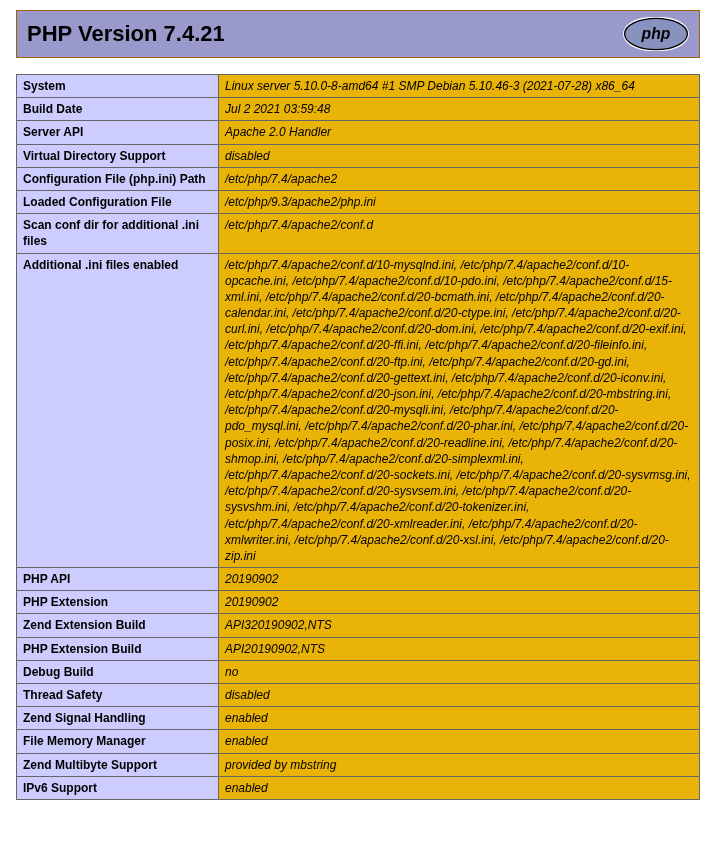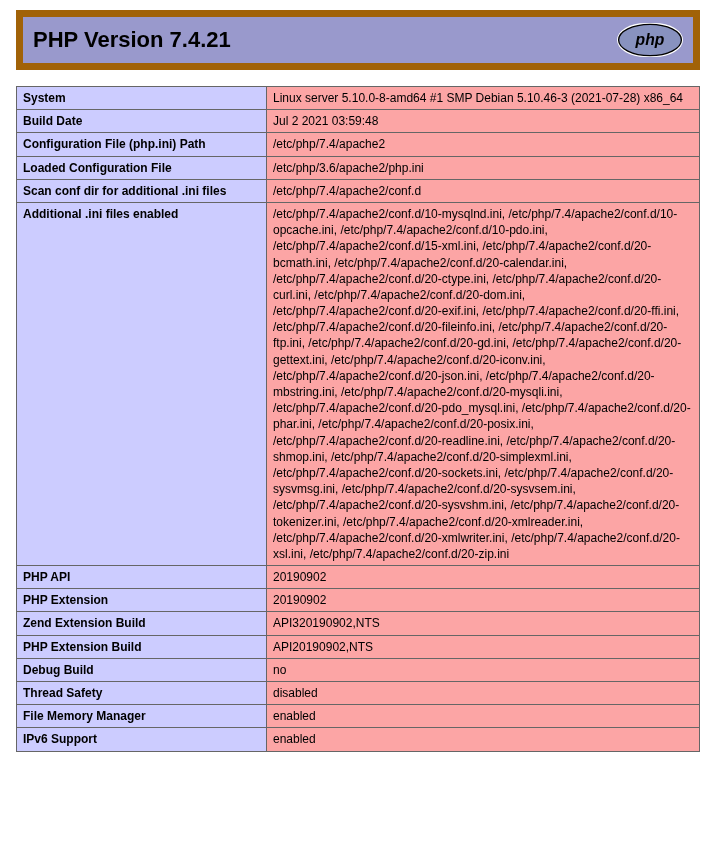--- a/index.html
+++ b/index.html
@@ -7,21 +7,21 @@
     background: #ffffff;
     font-family: Verdana, Geneva, sans-serif;
     font-size: 12px;
     padding: 10px 16px;
     width: 716px;
   }
   .header {
     display: flex;
     align-items: center;
     justify-content: space-between;
-    border: 7px solid #a16207;
+    border: 1px solid #a16207;
     background: #9999cc;
     padding: 6px 10px;
     margin-bottom: 16px;
   }
   .header h1 {
     font-size: 22px;
     font-weight: bold;
     color: #000;
   }
   .logo-wrap {
@@ -40,24 +40,25 @@
     border: 1px solid #666;
     padding: 3px 6px;
     vertical-align: top;
     font-size: 12px;
     line-height: 1.35;
     word-break: break-word;
   }
   table.info td.e {
     background: #ccccff;
     font-weight: bold;
-    width: 250px;
+    width: 202px;
   }
   table.info td.v {
-    background: #fca5a5;
+    background: #eab308;
+    font-style: italic;
   }
 </style>
 </head>
 <body>
 
 <div class="header">
   <h1>PHP Version 7.4.21</h1>
   <span class="logo-wrap">
     <svg class="logo-svg" width="66" height="34" viewBox="0 0 100 52">
       <ellipse cx="50" cy="26" rx="48" ry="24" fill="#8892BF" stroke="#000" stroke-width="2"></ellipse>
@@ -70,26 +71,34 @@
   <tbody id="info-body">
       <tr>
         <td class="e">System</td>
         <td class="v">Linux server 5.10.0-8-amd64 #1 SMP Debian 5.10.46-3 (2021-07-28) x86_64</td>
       </tr>
       <tr>
         <td class="e">Build Date</td>
         <td class="v">Jul 2 2021 03:59:48</td>
       </tr>
       <tr>
+        <td class="e">Server API</td>
+        <td class="v">Apache 2.0 Handler</td>
+      </tr>
+      <tr>
+        <td class="e">Virtual Directory Support</td>
+        <td class="v">disabled</td>
+      </tr>
+      <tr>
         <td class="e">Configuration File (php.ini) Path</td>
         <td class="v">/etc/php/7.4/apache2</td>
       </tr>
       <tr>
         <td class="e">Loaded Configuration File</td>
-        <td class="v">/etc/php/3.6/apache2/php.ini</td>
+        <td class="v">/etc/php/9.3/apache2/php.ini</td>
       </tr>
       <tr>
         <td class="e">Scan conf dir for additional .ini files</td>
         <td class="v">/etc/php/7.4/apache2/conf.d</td>
       </tr>
       <tr>
         <td class="e">Additional .ini files enabled</td>
         <td class="v">/etc/php/7.4/apache2/conf.d/10-mysqlnd.ini, /etc/php/7.4/apache2/conf.d/10-opcache.ini, /etc/php/7.4/apache2/conf.d/10-pdo.ini, /etc/php/7.4/apache2/conf.d/15-xml.ini, /etc/php/7.4/apache2/conf.d/20-bcmath.ini, /etc/php/7.4/apache2/conf.d/20-calendar.ini, /etc/php/7.4/apache2/conf.d/20-ctype.ini, /etc/php/7.4/apache2/conf.d/20-curl.ini, /etc/php/7.4/apache2/conf.d/20-dom.ini, /etc/php/7.4/apache2/conf.d/20-exif.ini, /etc/php/7.4/apache2/conf.d/20-ffi.ini, /etc/php/7.4/apache2/conf.d/20-fileinfo.ini, /etc/php/7.4/apache2/conf.d/20-ftp.ini, /etc/php/7.4/apache2/conf.d/20-gd.ini, /etc/php/7.4/apache2/conf.d/20-gettext.ini, /etc/php/7.4/apache2/conf.d/20-iconv.ini, /etc/php/7.4/apache2/conf.d/20-json.ini, /etc/php/7.4/apache2/conf.d/20-mbstring.ini, /etc/php/7.4/apache2/conf.d/20-mysqli.ini, /etc/php/7.4/apache2/conf.d/20-pdo_mysql.ini, /etc/php/7.4/apache2/conf.d/20-phar.ini, /etc/php/7.4/apache2/conf.d/20-posix.ini, /etc/php/7.4/apache2/conf.d/20-readline.ini, /etc/php/7.4/apache2/conf.d/20-shmop.ini, /etc/php/7.4/apache2/conf.d/20-simplexml.ini, /etc/php/7.4/apache2/conf.d/20-sockets.ini, /etc/php/7.4/apache2/conf.d/20-sysvmsg.ini, /etc/php/7.4/apache2/conf.d/20-sysvsem.ini, /etc/php/7.4/apache2/conf.d/20-sysvshm.ini, /etc/php/7.4/apache2/conf.d/20-tokenizer.ini, /etc/php/7.4/apache2/conf.d/20-xmlreader.ini, /etc/php/7.4/apache2/conf.d/20-xmlwriter.ini, /etc/php/7.4/apache2/conf.d/20-xsl.ini, /etc/php/7.4/apache2/conf.d/20-zip.ini</td>
       </tr>
       <tr>
@@ -110,21 +119,29 @@
       </tr>
       <tr>
         <td class="e">Debug Build</td>
         <td class="v">no</td>
       </tr>
       <tr>
         <td class="e">Thread Safety</td>
         <td class="v">disabled</td>
       </tr>
       <tr>
+        <td class="e">Zend Signal Handling</td>
+        <td class="v">enabled</td>
+      </tr>
+      <tr>
         <td class="e">File Memory Manager</td>
         <td class="v">enabled</td>
+      </tr>
+      <tr>
+        <td class="e">Zend Multibyte Support</td>
+        <td class="v">provided by mbstring</td>
       </tr>
       <tr>
         <td class="e">IPv6 Support</td>
         <td class="v">enabled</td>
       </tr>
     </tbody>
 </table>
 
 </body></html>

